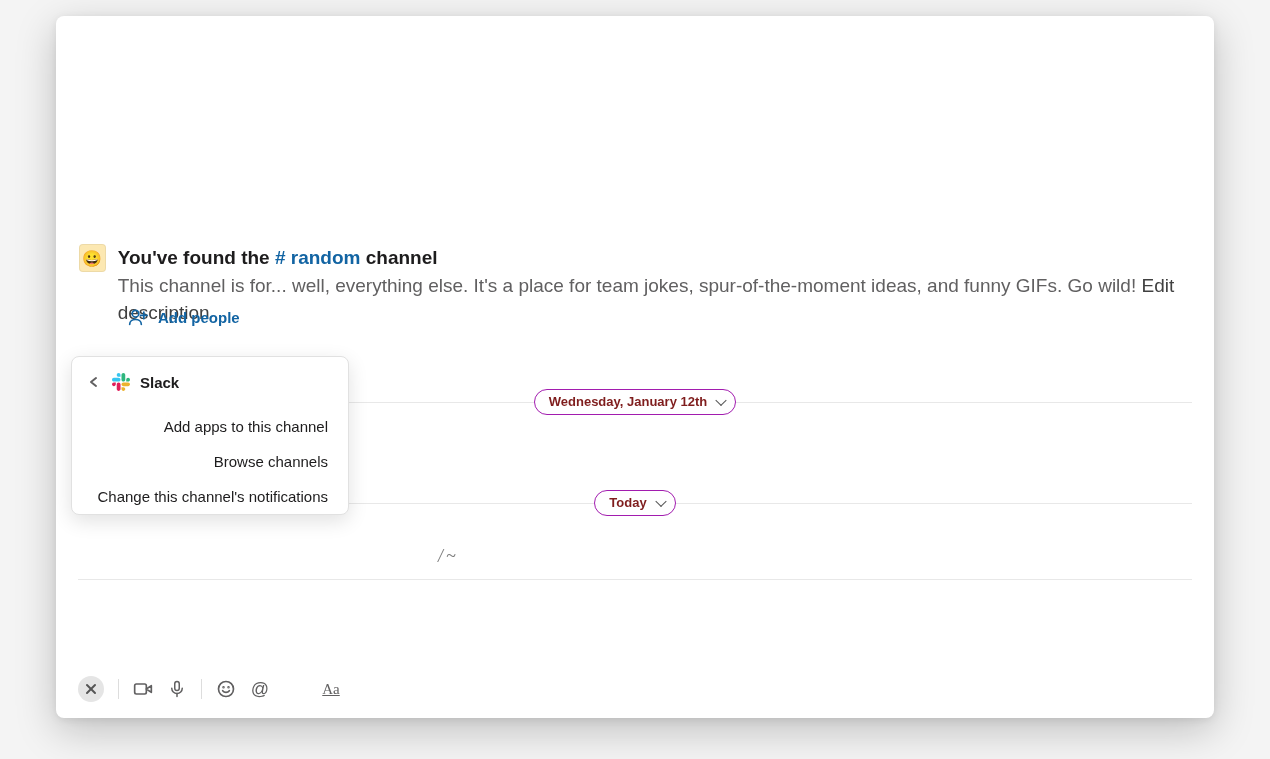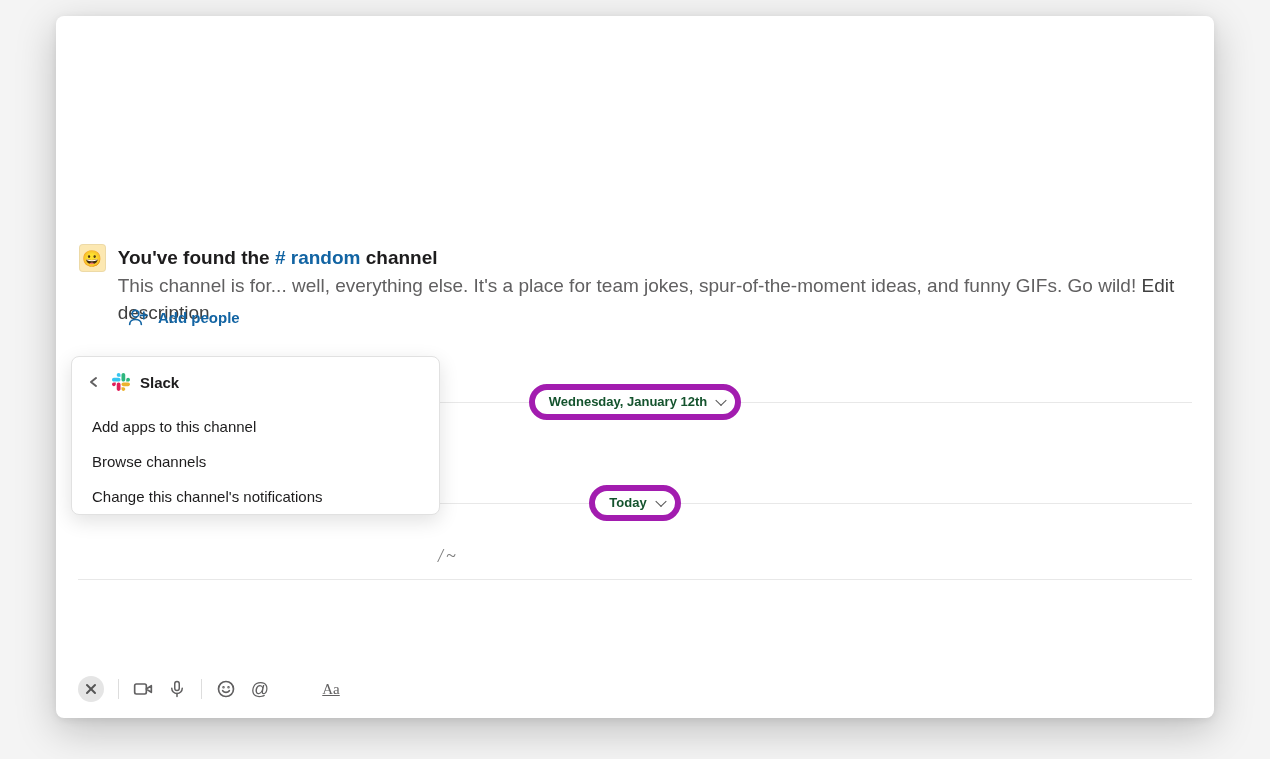--- a/index.html
+++ b/index.html
@@ -69,26 +69,26 @@
     align-items: center;
   }
   .date-divider .line {
     flex: 1;
     height: 1px;
     background: #e8e8e8;
   }
   .date-pill {
     position: relative;
     background: #fff;
-    border: 6px solid #a21caf;
+    border: 1px solid #a21caf;
     border-radius: 24px;
     padding: 4px 28px 5px 14px;
     font-size: 13px;
     font-weight: 700;
-    color: #14532d;
+    color: #7f1d1d;
     cursor: pointer;
   }
   .date-pill::after {
     content: "";
     position: absolute;
     right: 10px;
     top: 50%;
     width: 7px; height: 7px;
     border-right: 1.5px solid #555;
     border-bottom: 1.5px solid #555;
@@ -140,21 +140,21 @@
     color: #616061;
     cursor: pointer;
   }
   .aa { font-family: Georgia, serif; font-size: 15px; text-decoration: underline; margin-left: 37px; }
 
   
   .popover {
     position: absolute;
     left: 15px;
     top: 340px;
-    width: 369px;
+    width: 278px;
     background: #fff;
     border: 1px solid #e1e1e1;
     border-radius: 8px;
     box-shadow: 0 6px 20px rgba(0,0,0,0.12);
     padding-top: 6px;
     overflow: hidden;
   }
   .popover-header {
     display: flex;
     align-items: center;
@@ -170,20 +170,21 @@
   .slack-logo {
     width: 18px; height: 18px;
     display: inline-block;
   }
   .popover-title { font-weight: 700; font-size: 15px; color: #1d1c1d; }
   .popover-item {
     padding: 9px 20px;
     font-size: 15px;
     color: #1d1c1d;
     cursor: pointer;
+    text-align: right;
   }
 </style>
 </head>
 <body>
 
 <div class="card">
 
   <div class="intro">
     <div class="intro-avatar">
       <span>😀</span>

